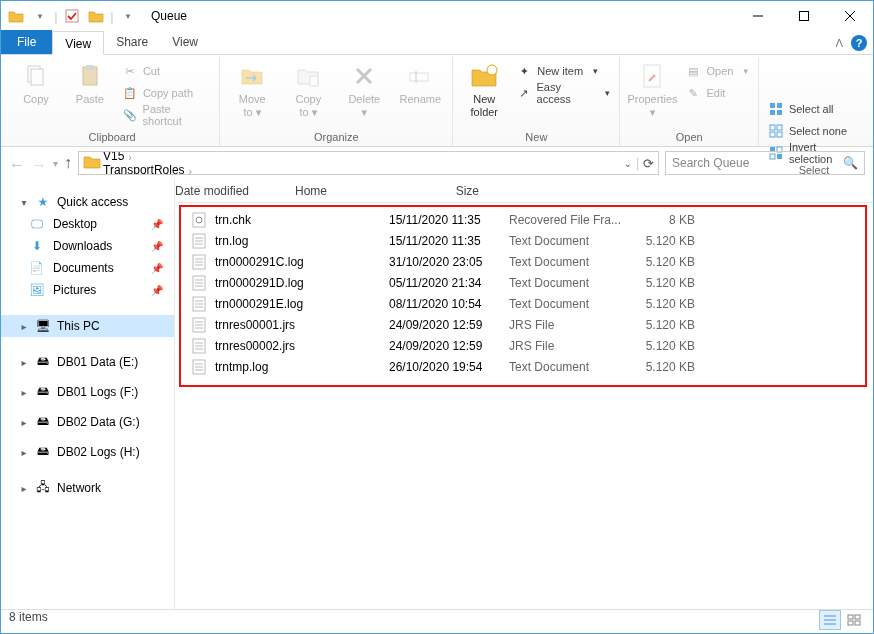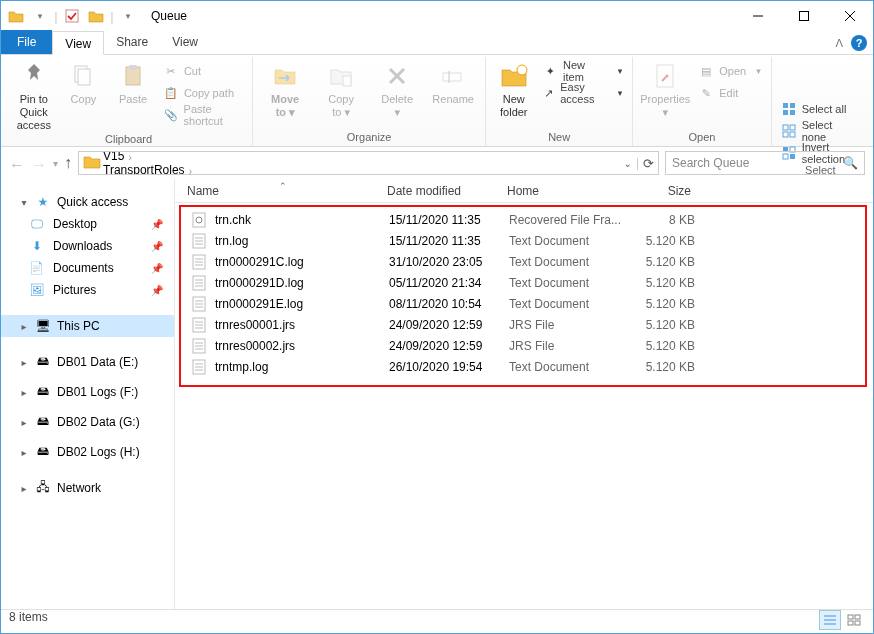--- a/index.html
+++ b/index.html
@@ -127,29 +127,20 @@
   <div class="tab">Share</div>
   <div class="tab">View</div>
   <div class="ribbon-collapse">ᐱ</div>
   <div class="help-icon">?</div>
 </div>
 
 <div class="ribbon">
 
   <div class="group">
     <div class="group-body">
-      <div class="bigbtn enabled">
-        <div class="ico">
-            <svg width="24" height="28">
-              <path d="M12 2l6 6-3 3 1 7-4-4-4 4 1-7-3-3z" fill="#8a8a8a"></path>
-            </svg>
-          </div>
-        <div class="lbl" style="white-space:pre-line;">Pin to Quick
-access</div>
-      </div>
       <div class="bigbtn disabled">
         <div class="ico">
             <svg width="22" height="26">
               <rect x="3" y="3" width="12" height="16" fill="#fff" stroke="#999"></rect>
               <rect x="6" y="6" width="12" height="16" fill="#fff" stroke="#999"></rect>
             </svg>
           </div>
         <div class="lbl">Copy</div>
       </div>
       <div class="bigbtn disabled">
@@ -181,21 +172,21 @@
 
   <div class="group">
     <div class="group-body">
       <div class="bigbtn disabled">
         <div class="ico">
             <svg width="24" height="24">
               <path class="gold" d="M2 6h7l2 2h11v12H2z" fill="#eee" stroke="#bbb"></path>
               <path d="M6 14h10m0 0-3-3m3 3-3 3" stroke="#4a90d9" fill="none" stroke-width="1.5"></path>
             </svg>
           </div>
-        <div class="lbl" style="white-space:pre-line;font-weight:bold;"><span>Move
+        <div class="lbl" style="white-space:pre-line;"><span>Move
 to</span> ▾</div>
       </div>
       <div class="bigbtn disabled">
         <div class="ico">
             <svg width="24" height="24">
               <path d="M2 6h7l2 2h11v12H2z" fill="#eee" stroke="#bbb"></path>
               <rect x="14" y="12" width="8" height="10" fill="#fff" stroke="#bbb"></rect>
             </svg>
           </div>
         <div class="lbl" style="white-space:pre-line;"><span>Copy
@@ -420,24 +411,20 @@
       <div class="nav-head">
           <span class="tri">▸</span>
           <span class="nico">🖧</span>
           <span>Network</span>
         </div>
     </div>
   </div>
 
   <div class="content">
     <div class="cols">
-      <div class="col-name">
-          <span>Name</span>
-          <span class="sorted-arrow">⌃</span>
-        </div>
       <div class="col-date">Date modified</div>
       <div class="col-type">Home</div>
       <div class="col-size">Size</div>
     </div>
     <div class="filelist" id="filelist">
         <div class="row">
           <div class="c1">
             <span class="fico">
               <svg width="14" height="16">
                 <rect x="1" y="1" width="12" height="14" fill="#fff" stroke="#bbb"></rect>

